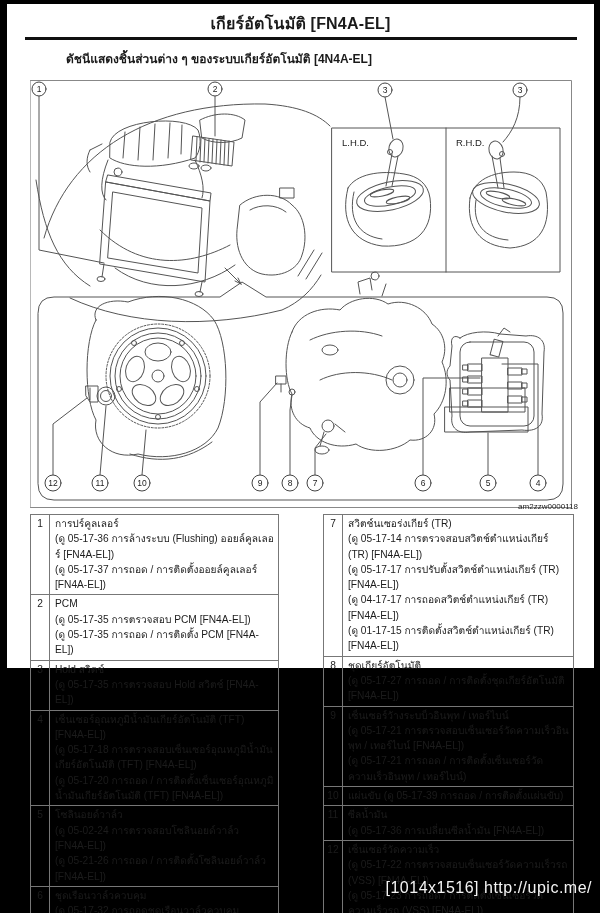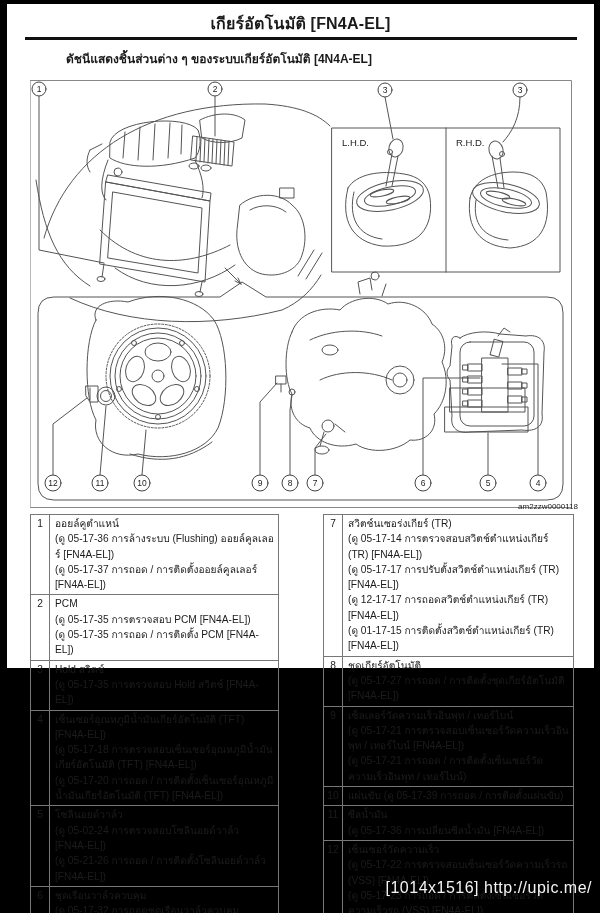--- a/index.html
+++ b/index.html
@@ -286,21 +286,21 @@
     </svg>
   </div>
 
   <div class="figcode">am2zzw0000118</div>
 
   <table class="tbl left">
     <tbody>
         <tr>
           <td class="num">1</td>
           <td class="desc">
-            <div>ออยล์คูตำแหน์</div>
+            <div>การปร์คูลเลอร์</div>
             <div>(ดู 05-17-36 การล้างระบบ (Flushing) ออยล์คูลเลอร์ [FN4A-EL])</div>
             <div>(ดู 05-17-37 การถอด / การติดตั้งออยล์คูลเลอร์ [FN4A-EL])</div>
           </td>
         </tr>
         <tr>
           <td class="num">2</td>
           <td class="desc">
             <div>PCM</div>
             <div>(ดู 05-17-35 การตรวจสอบ PCM [FN4A-EL])</div>
             <div>(ดู 05-17-35 การถอด / การติดตั้ง PCM [FN4A-EL])</div>
@@ -339,35 +339,35 @@
       </tbody>
   </table>
   <table class="tbl right">
     <tbody>
         <tr>
           <td class="num">7</td>
           <td class="desc">
             <div>สวิตช์นเซอร่งเกียร์ (TR)</div>
             <div>(ดู 05-17-14 การตรวจสอบสวิตช์ตำแหน่งเกียร์ (TR) [FN4A-EL])</div>
             <div>(ดู 05-17-17 การปรับตั้งสวิตช์ตำแหน่งเกียร์ (TR) [FN4A-EL])</div>
-            <div>(ดู 12-17-17 การถอดสวิตช์ตำแหน่งเกียร์ (TR) [FN4A-EL])</div>
+            <div>(ดู 04-17-17 การถอดสวิตช์ตำแหน่งเกียร์ (TR) [FN4A-EL])</div>
             <div>(ดู 01-17-15 การติดตั้งสวิตช์ตำแหน่งเกียร์ (TR) [FN4A-EL])</div>
           </td>
         </tr>
         <tr>
           <td class="num">8</td>
           <td class="desc">
             <div>ชุดเกียร์อัตโนมัติ</div>
             <div>(ดู 05-17-27 การถอด / การติดตั้งชุดเกียร์อัตโนมัติ [FN4A-EL])</div>
           </td>
         </tr>
         <tr>
           <td class="num">9</td>
           <td class="desc">
-            <div>เซ็ลเลอร์วัดความเร็วอินพุท / เทอร์ไบน์</div>
+            <div>เซ็นเซอร์วัางระบบ็วอินพุท / เทอร์ไบน์</div>
             <div>(ดู 05-17-21 การตรวจสอบเซ็นเซอร์วัดความเร็วอินพุท / เทอร์ไบน์ [FN4A-EL])</div>
             <div>(ดู 05-17-21 การถอด / การติดตั้งเซ็นเซอร์วัดความเร็วอินพุท / เทอร์ไบน์)</div>
           </td>
         </tr>
         <tr>
           <td class="num">10</td>
           <td class="desc">
             <div>แผ่นขับ (ดู 05-17-39 การถอด / การติดตั้งแผ่นขับ)</div>
           </td>
         </tr>

